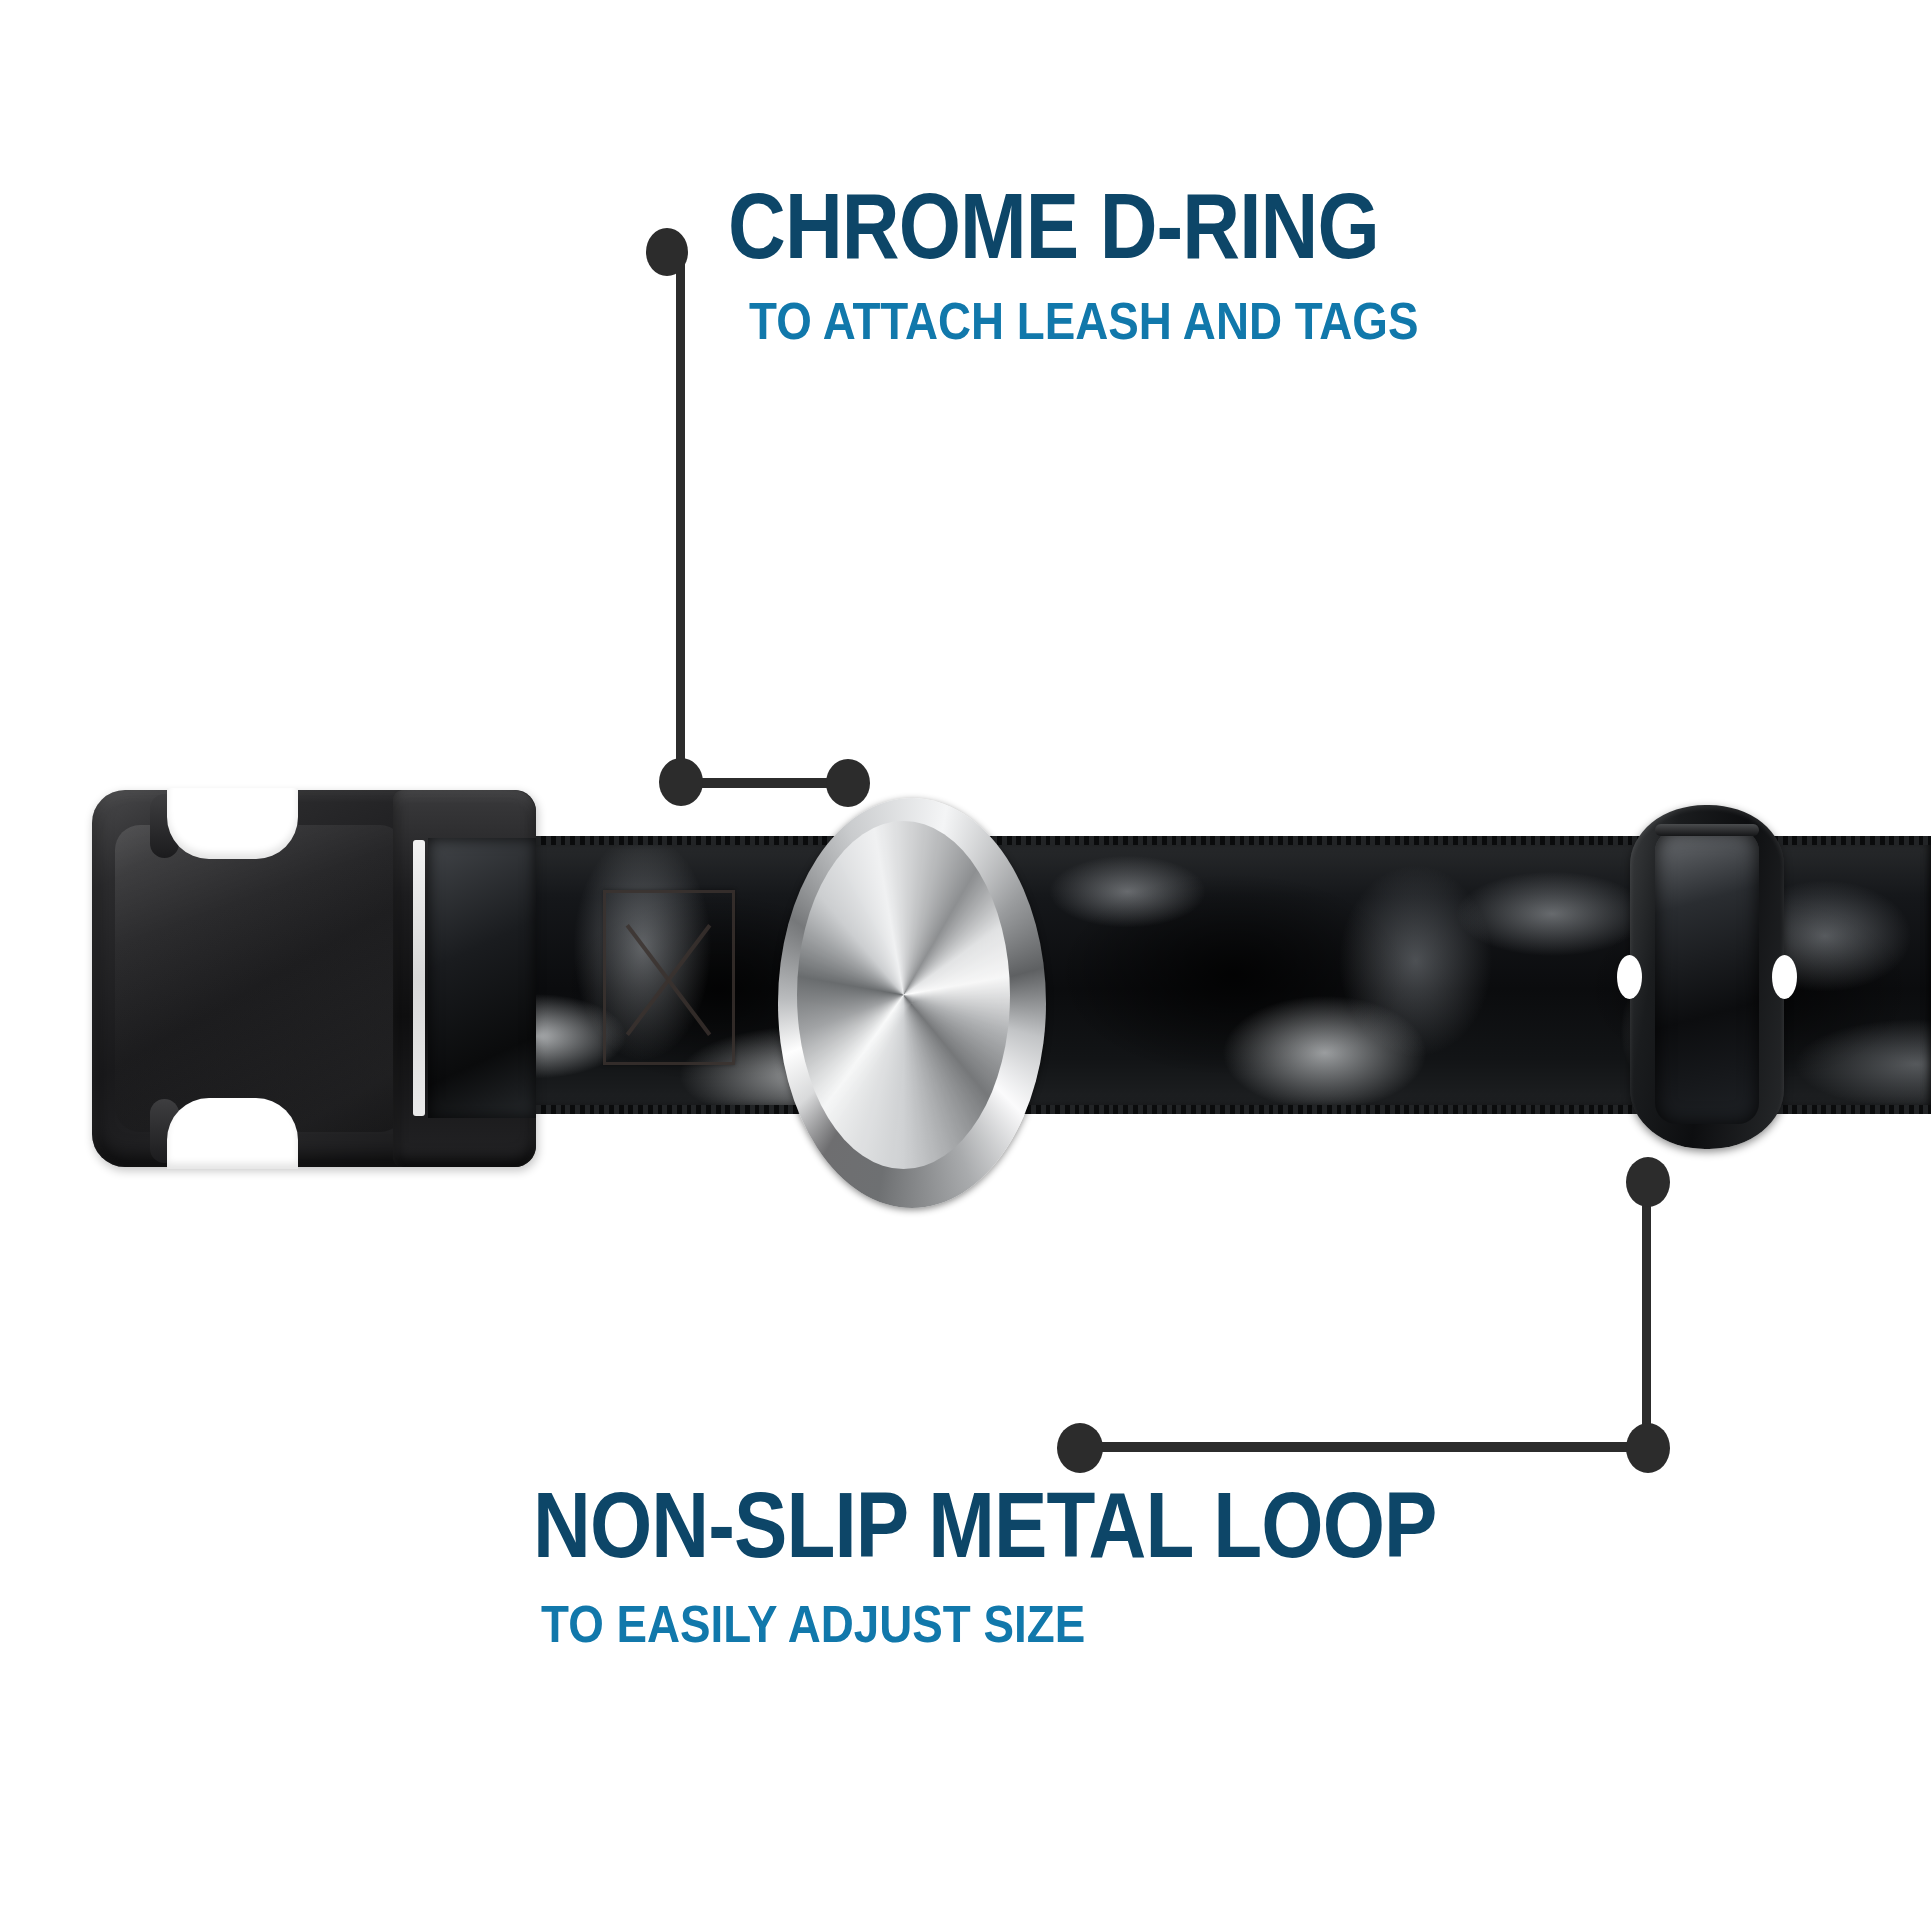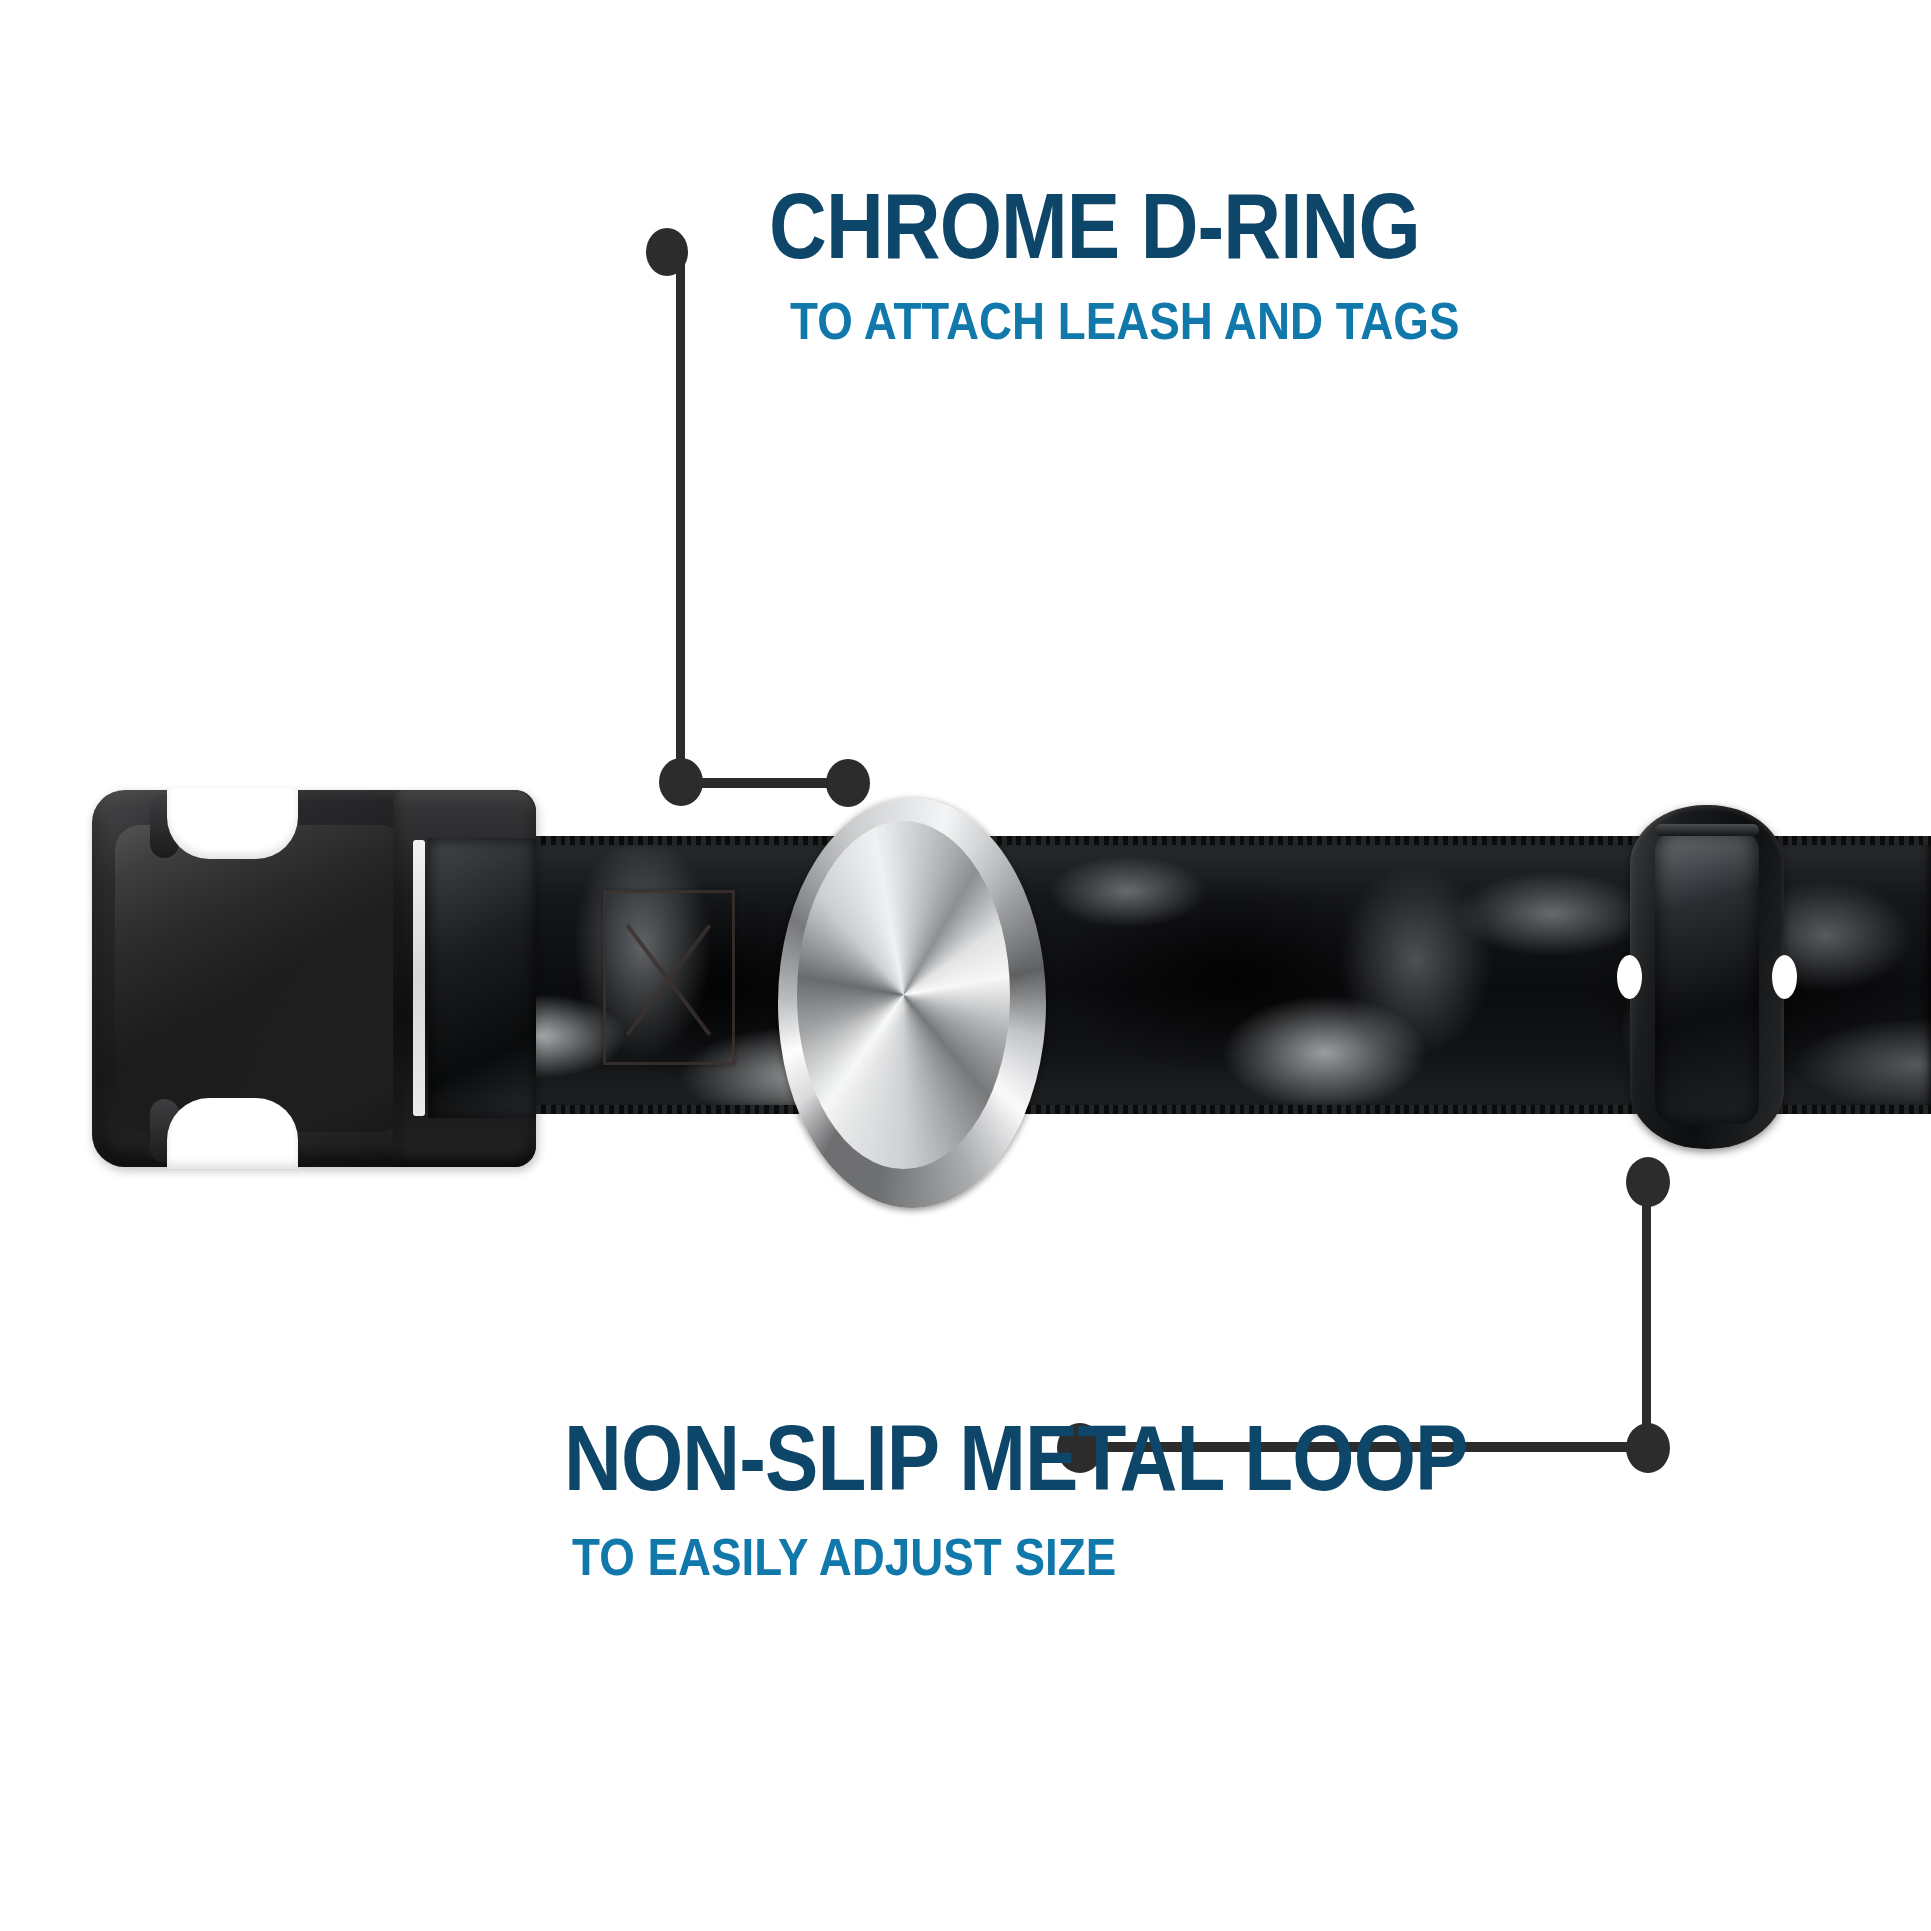--- a/index.html
+++ b/index.html
@@ -34,24 +34,24 @@
     font-weight: bold;
     font-size: 52px;
     line-height: 1.0;
     letter-spacing: 0px;
     color: #1178ab;
     white-space: nowrap;
     transform: scaleX(0.88);
     transform-origin: left top;
   }
 
-  #callout-top { left: 769px; top: 182px; }
+  #callout-top { left: 728px; top: 182px; }
   #callout-top .callout-sub { margin-top: 25px; margin-left: 21px; }
 
-  #callout-bottom { left: 533px; top: 1414px; margin-left: 31px; }
+  #callout-bottom { left: 533px; top: 1481px; }
   #callout-bottom .callout-sub { margin-top: 29px; margin-left: 7.7px; }
 
   
   .leader-line {
     position: absolute;
     background: #2c2c2c;
   }
   .leader-dot {
     position: absolute;
     background: #2c2c2c;

